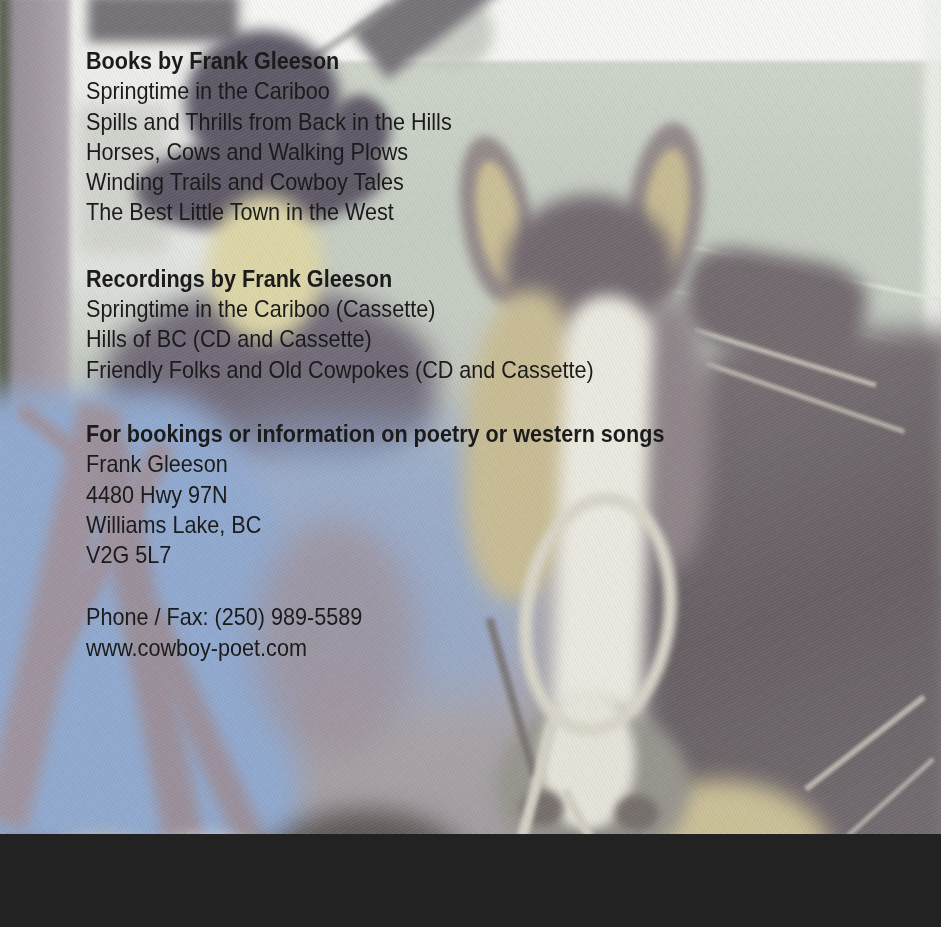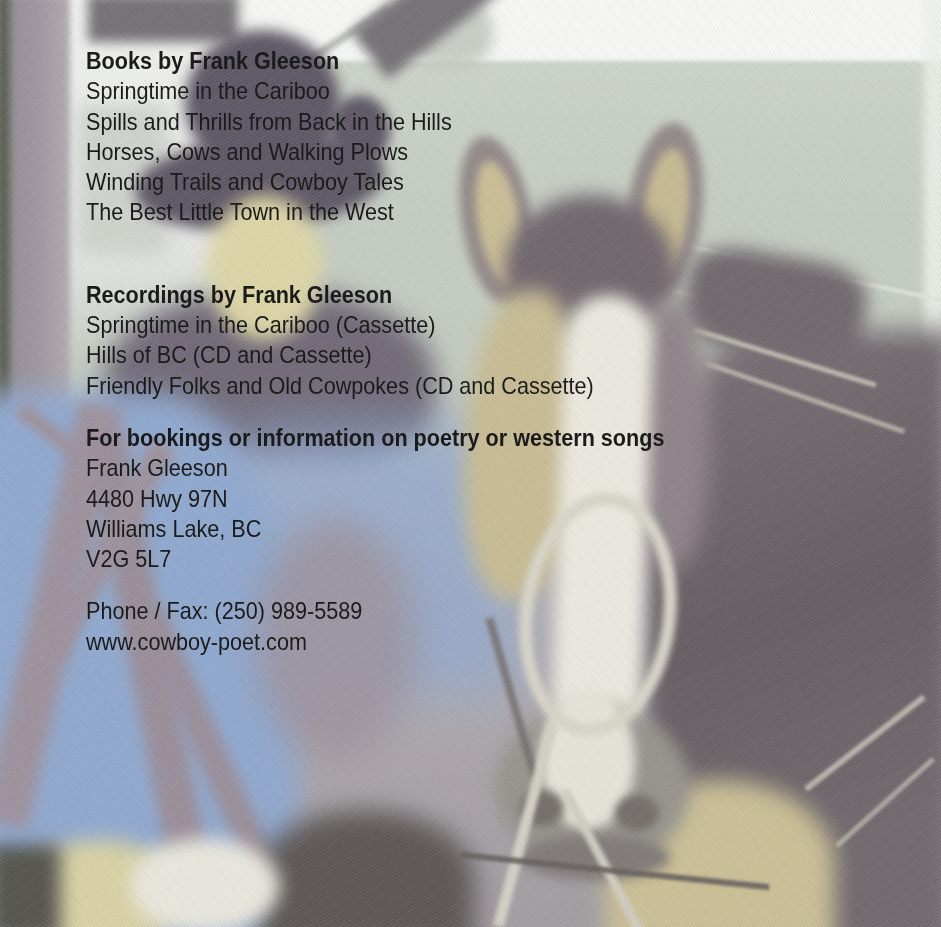--- a/index.html
+++ b/index.html
@@ -1,24 +1,24 @@
 <!DOCTYPE html>
 <html><head>
 <meta charset="utf-8">
 <style>
   html,body{margin:0;padding:0;background:#222;}
-  .canvas{position:relative;width:941px;height:927px;overflow:hidden;background:#c3cbc0;
+  .canvas{position:relative;width:941px;height:834px;overflow:hidden;background:#c3cbc0;
           font-family:"Liberation Sans",sans-serif;}
   .photo{position:absolute;inset:0;overflow:hidden;}
   .ph{position:absolute;}
   .text-overlay{position:absolute;left:86px;top:46px;z-index:50;color:#1b1b1b;
                 font-size:24px;line-height:30.3px;}
   .line{white-space:nowrap;transform:scaleX(.9);transform-origin:0 50%;}
   .bold{font-weight:700;}
-  .m36{margin-top:52px}.m34{margin-top:22px}.m30{margin-top:22px}.m29{margin-top:29px}
+  .m36{margin-top:36px}.m34{margin-top:34px}.m30{margin-top:32px}.m29{margin-top:29px}
 </style>
 </head>
 <body>
 
 <div class="canvas">
   <div class="photo">
 
     <div class="ph" style="inset:0;background:linear-gradient(178deg,#f6f7f4 0%,#e9ece6 5%,#c8cfc4 12%,#c3cbc0 38%,#b5b0b4 60%,#a7a1a6 82%,#9f999e 100%);"></div>
     <div class="ph" style="left:0;top:52px;width:941px;height:430px;background:linear-gradient(180deg,#ccd3c8 0%,#c3cbc0 40%,rgba(185,181,184,0) 100%);filter:blur(3px);"></div>
     <div class="ph" style="left:-5px;top:-5px;width:951px;height:66px;background:#f8f9f6;filter:blur(2px);"></div>

